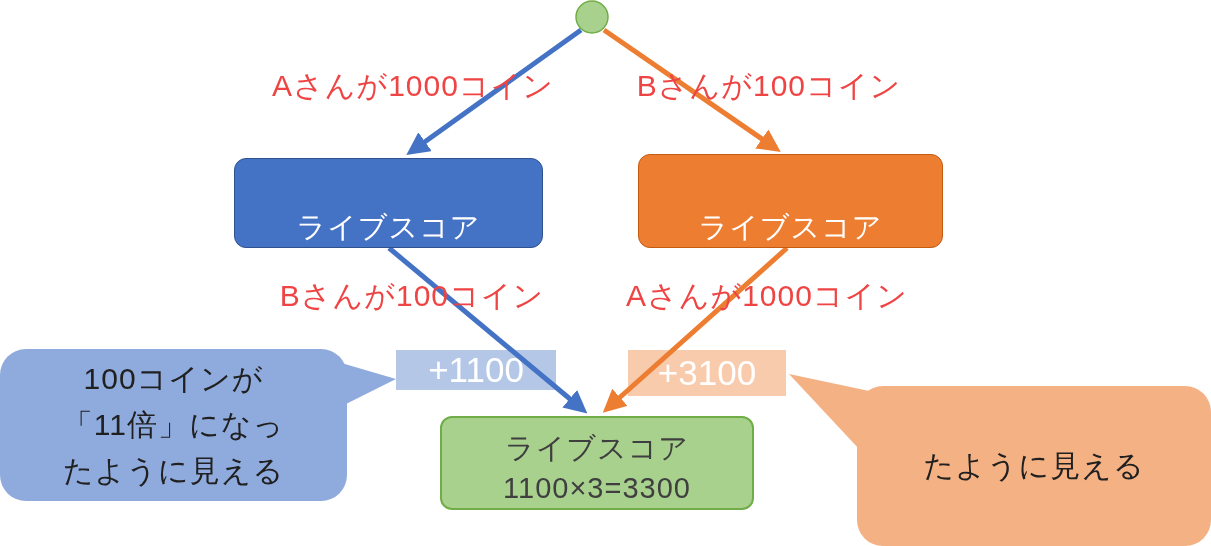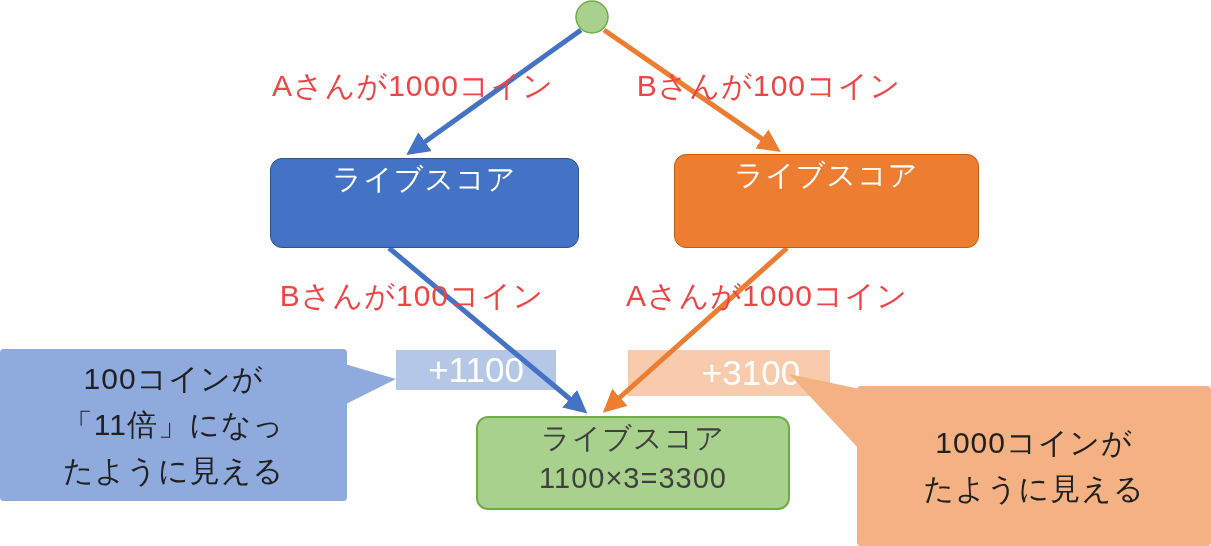--- a/index.html
+++ b/index.html
@@ -25,49 +25,48 @@
   .edge-top-right { left: 769px; top: 66px; }
   .edge-mid-left  { left: 412px; top: 276px; }
   .edge-mid-right { left: 767px; top: 276px; }
 
   
   .node-box {
     position: absolute;
     border-radius: 12px;
     display: flex;
     flex-direction: column;
-    justify-content: flex-start;
+    justify-content: flex-end;
     text-align: center;
     font-size: 29px;
     line-height: 40px;
     z-index: 3;
     letter-spacing: 1px;
-    margin-left: 36px;
   }
   .node-left   { left: 234px; top: 158px; width: 307px; height: 88px; background: #4472C4; color: #ffffff; border: 1px solid #2F528F; }
   .node-right  { left: 638px; top: 154px; width: 303px; height: 92px; background: #ED7D31; color: #ffffff; border: 1px solid #C55A11; }
   .node-bottom { left: 440px; top: 416px; width: 310px; height: 90px; background: #A9D18E; color: #3f3f3f; border: 2px solid #70AD47; }
 
   
   .delta {
     position: absolute;
     display: flex;
     align-items: center;
     justify-content: center;
     color: #ffffff;
     font-size: 35px;
     z-index: 1;
   }
   .delta-left  { left: 396px; top: 350px; width: 160px; height: 40px; background: #B4C7E7; }
-  .delta-right { left: 628px; top: 350px; width: 158px; height: 46px; background: #F8CBAD; padding-left: 44px; }
+  .delta-right { left: 628px; top: 350px; width: 158px; height: 46px; background: #F8CBAD; }
 
   
   .callout {
     position: absolute;
-    border-radius: 4px;
+    border-radius: 26px;
     display: flex;
     flex-direction: column;
     justify-content: center;
     text-align: center;
     font-size: 30px;
     line-height: 46px;
     color: #202020;
     z-index: 3;
     letter-spacing: 1px;
   }
@@ -129,17 +128,16 @@
     <div>1100×3=3300</div>
   </div>
 
   <div class="callout callout-left">
     <div>100コインが</div>
     <div>「11倍」になっ</div>
     <div>たように見える</div>
   </div>
 
   <div class="callout callout-right">
-    <div>1000コインが</div>
     <div>たように見える</div>
   </div>
 
 </div>
 
 </body></html>

